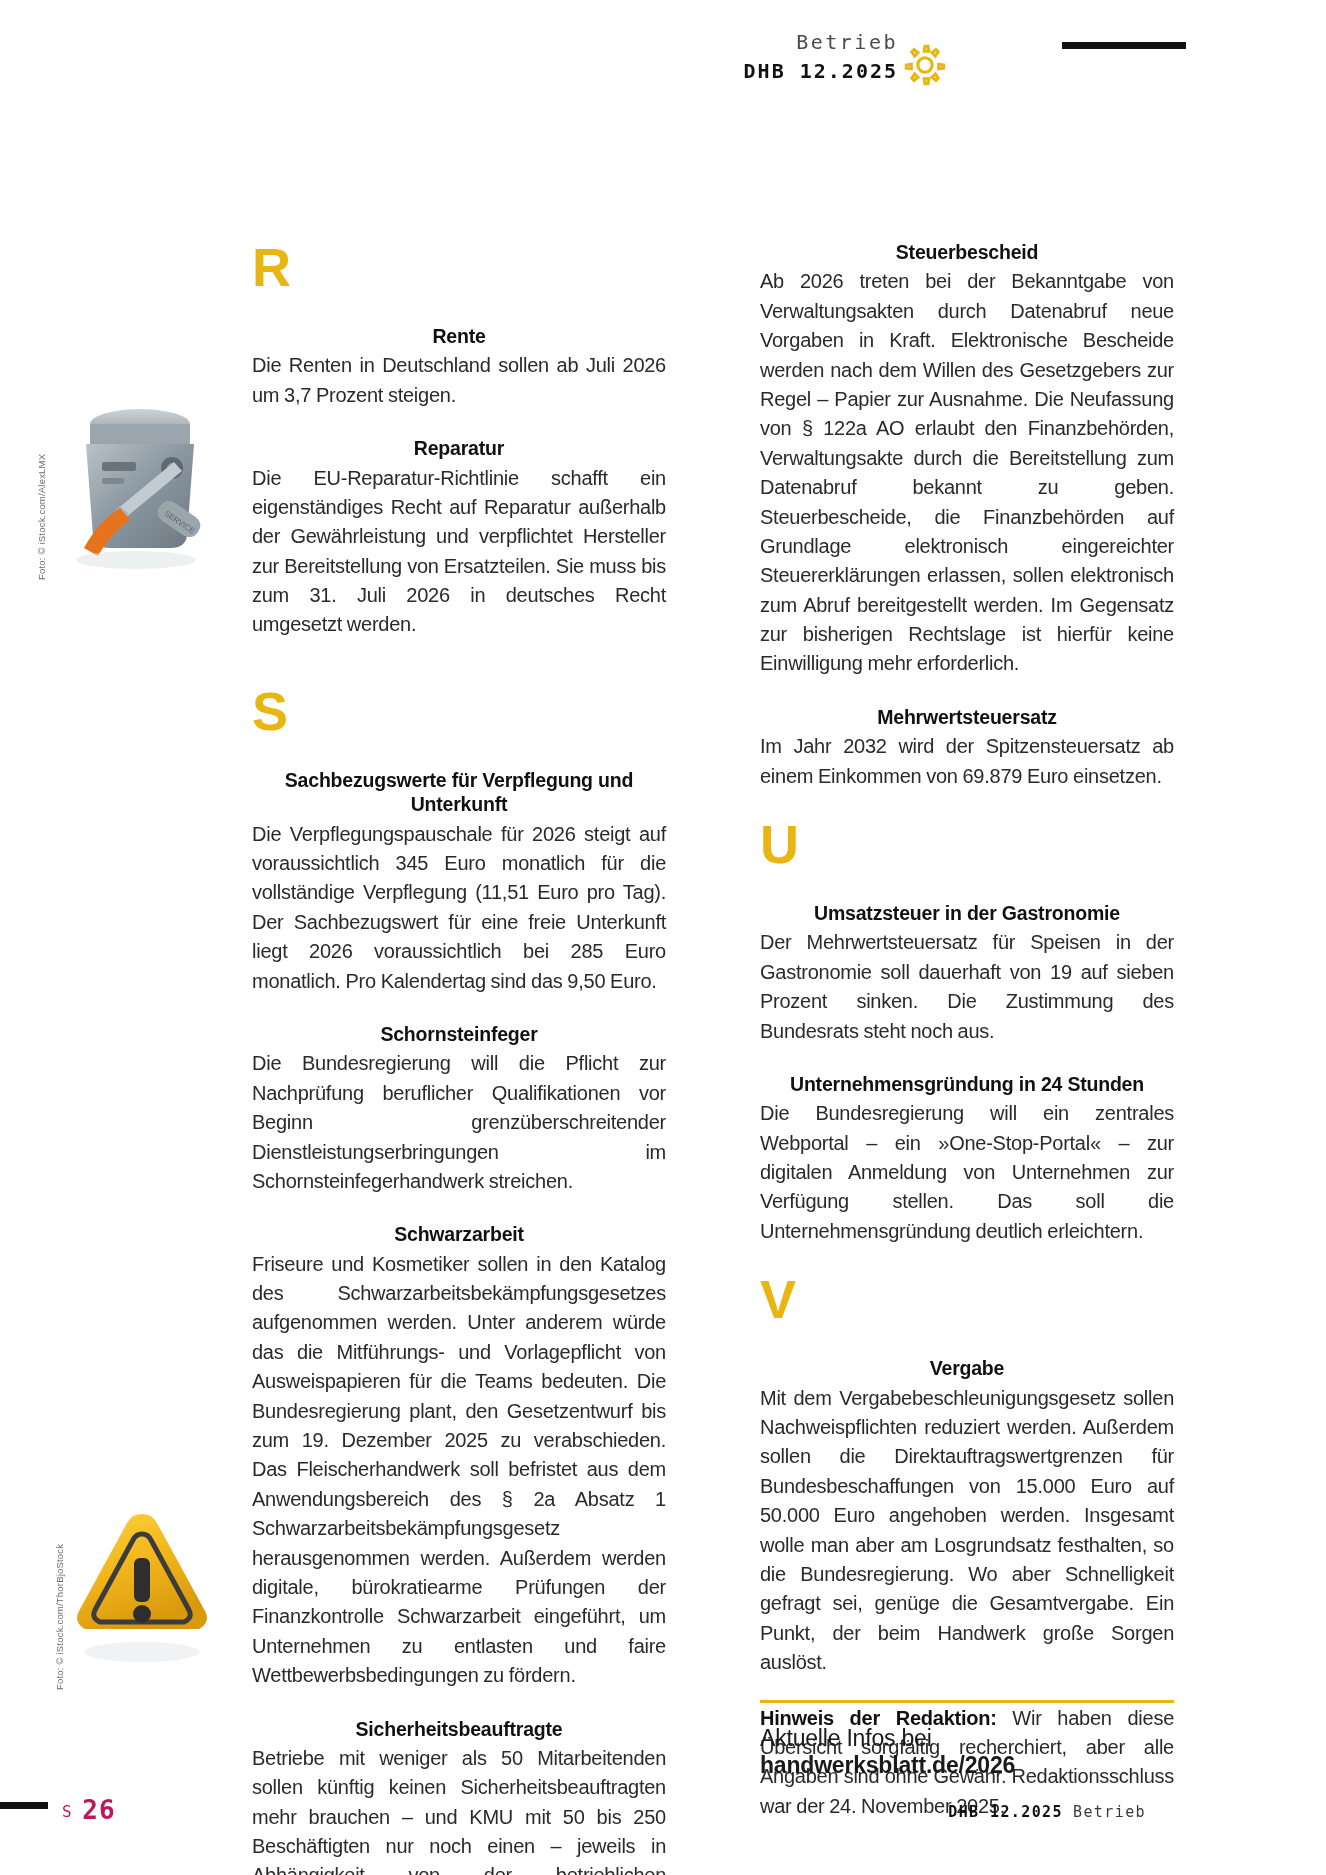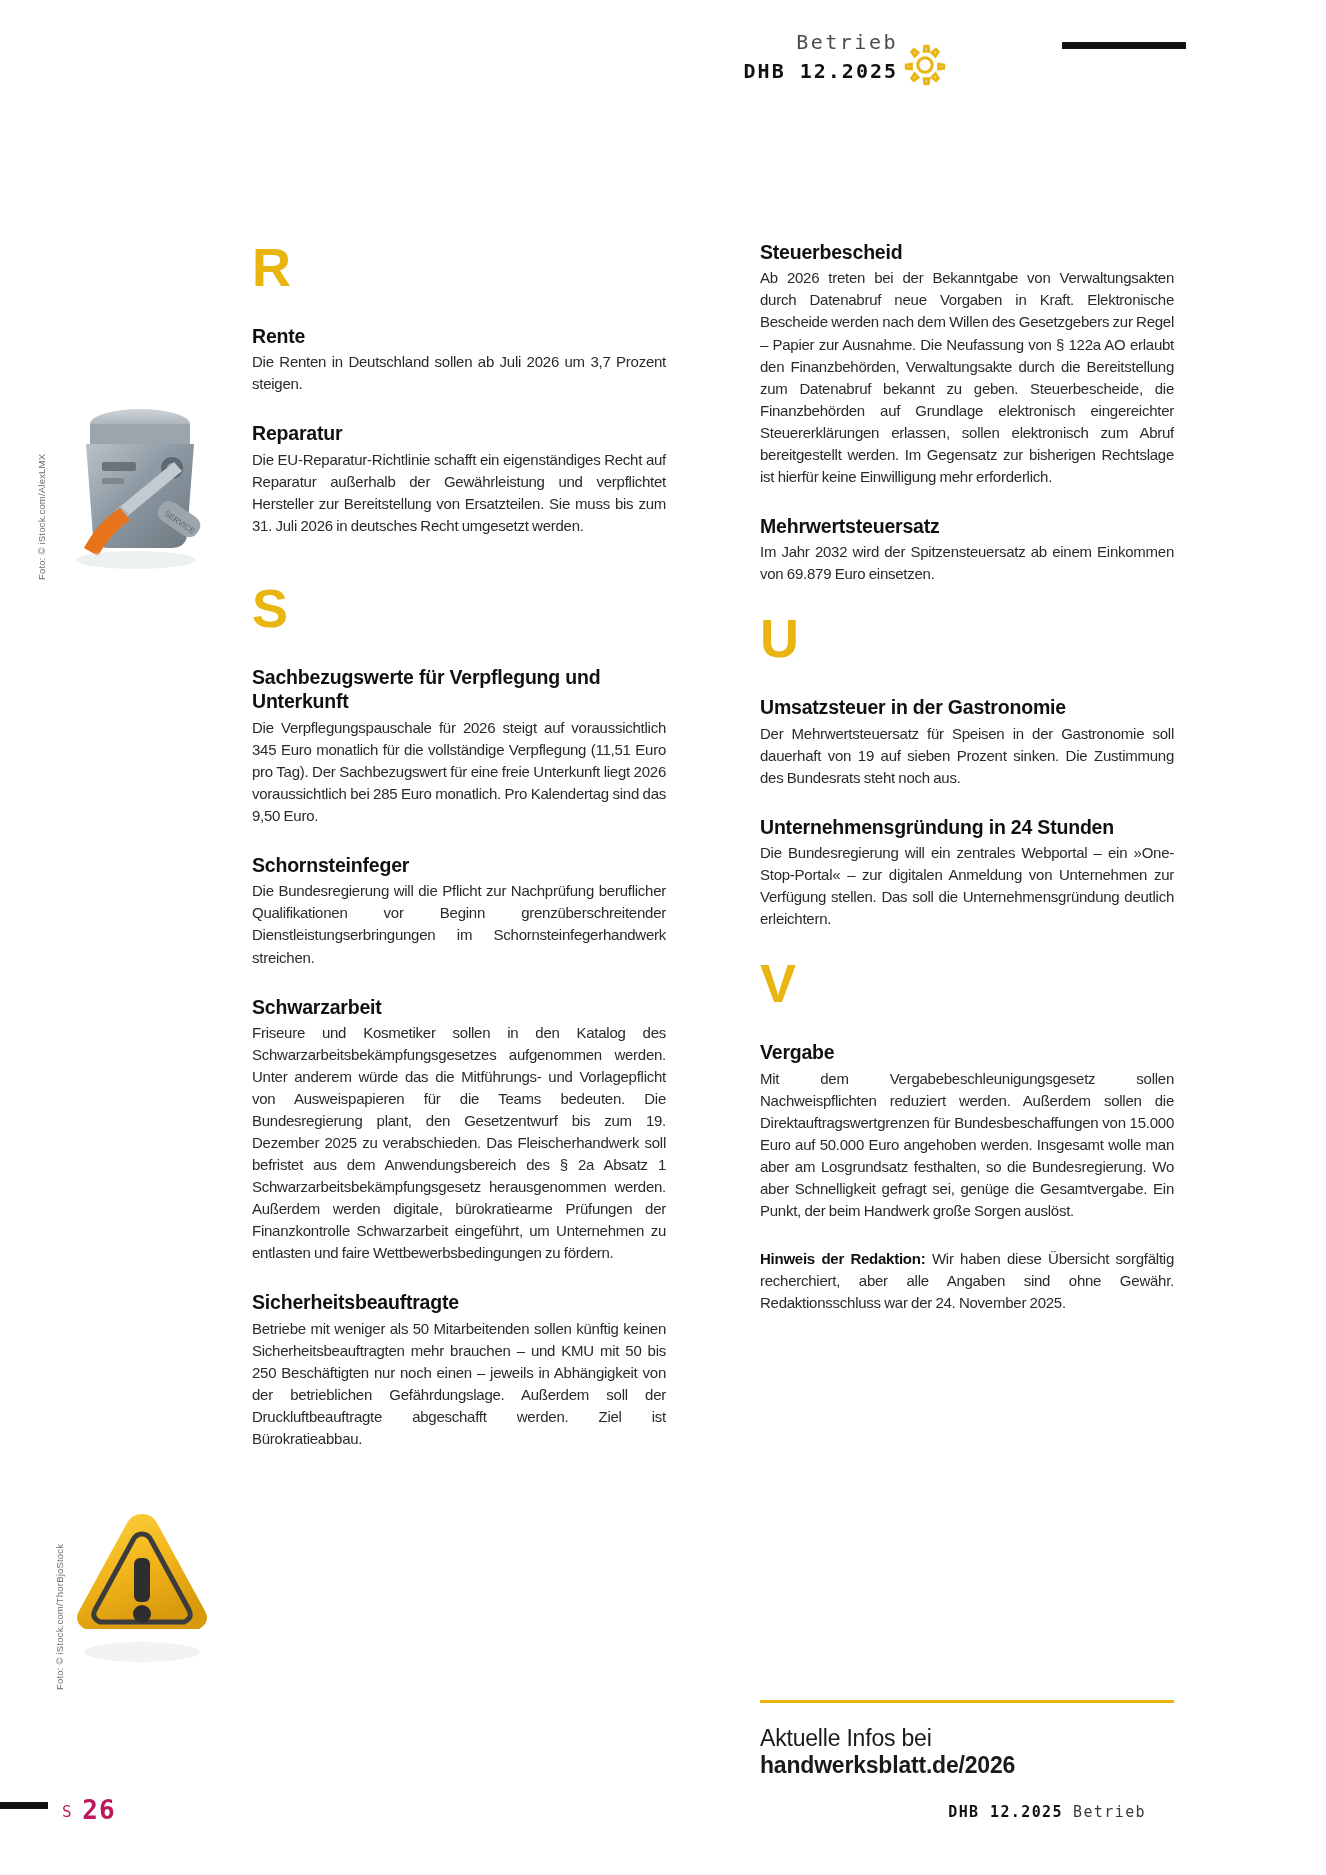--- a/index.html
+++ b/index.html
@@ -86,24 +86,25 @@
   .initial.tight-top { margin-top: 44px; }
 
   h3.sub {
     font-family: "Liberation Sans", sans-serif;
     font-weight: 700;
     font-size: 19.5px;
     line-height: 1.25;
     color: #111111;
     margin: 0 0 3px 0;
     letter-spacing: -0.2px;
+    text-align: center;
   }
   p.body {
     font-family: "Liberation Sans", sans-serif;
-    font-size: 15px;
+    font-size: 20px;
     line-height: 1.47;
     color: #2a2a2a;
     margin: 0 0 26px 0;
     text-align: justify;
     letter-spacing: -0.25px;
     word-spacing: -0.5px;
   }
   p.body.last { margin-bottom: 0; }
   p.body b {
     font-weight: 700;

